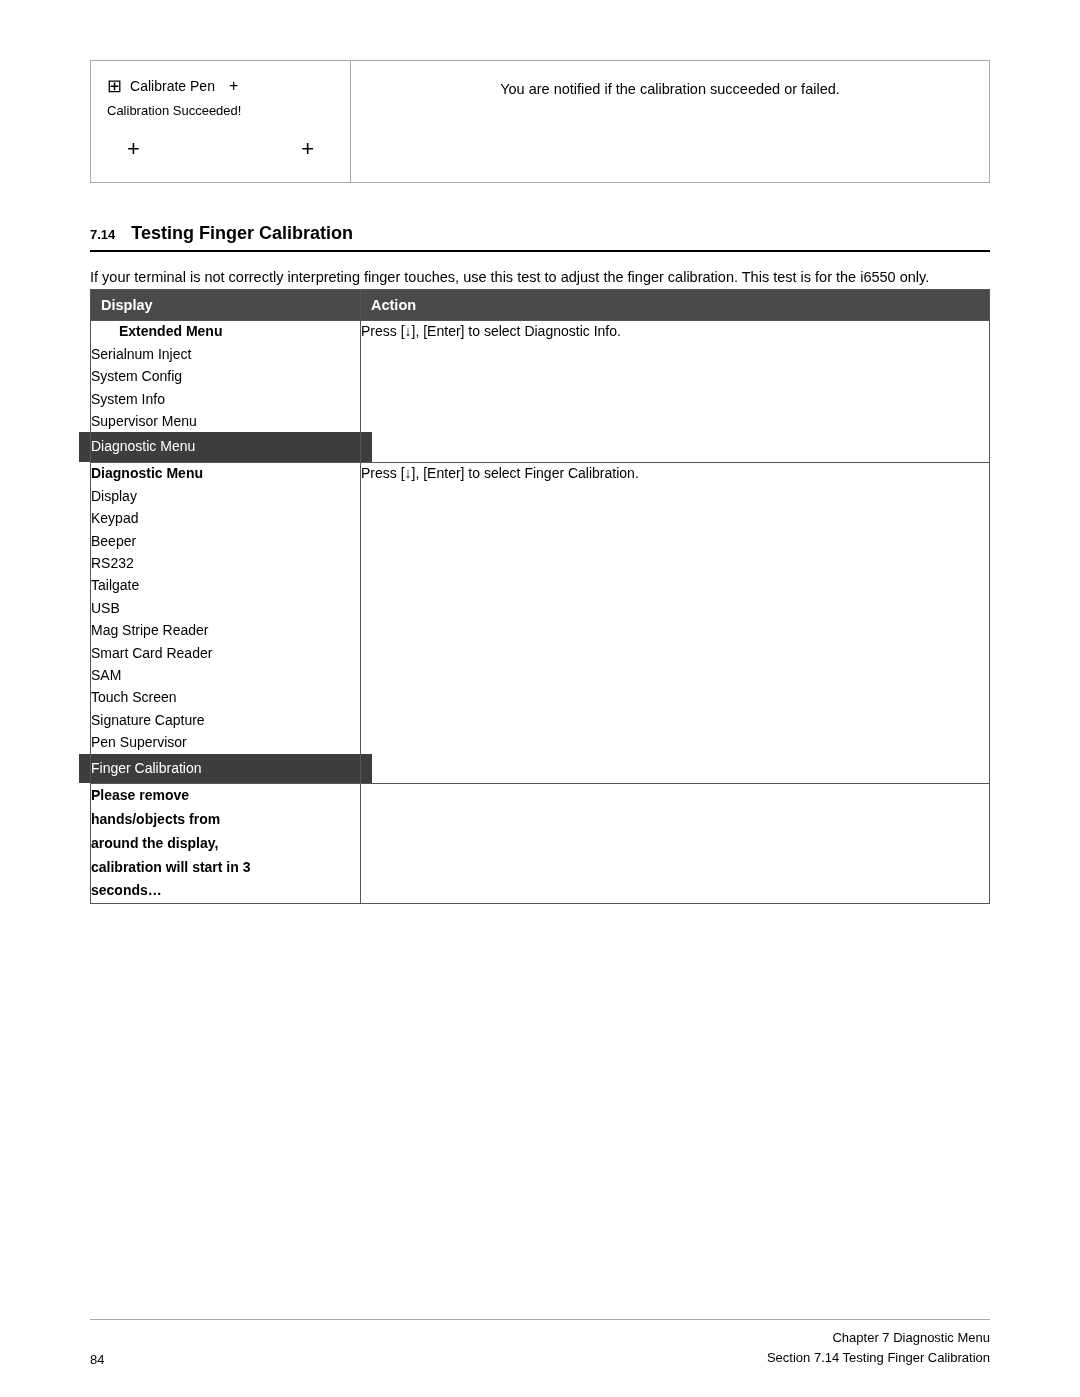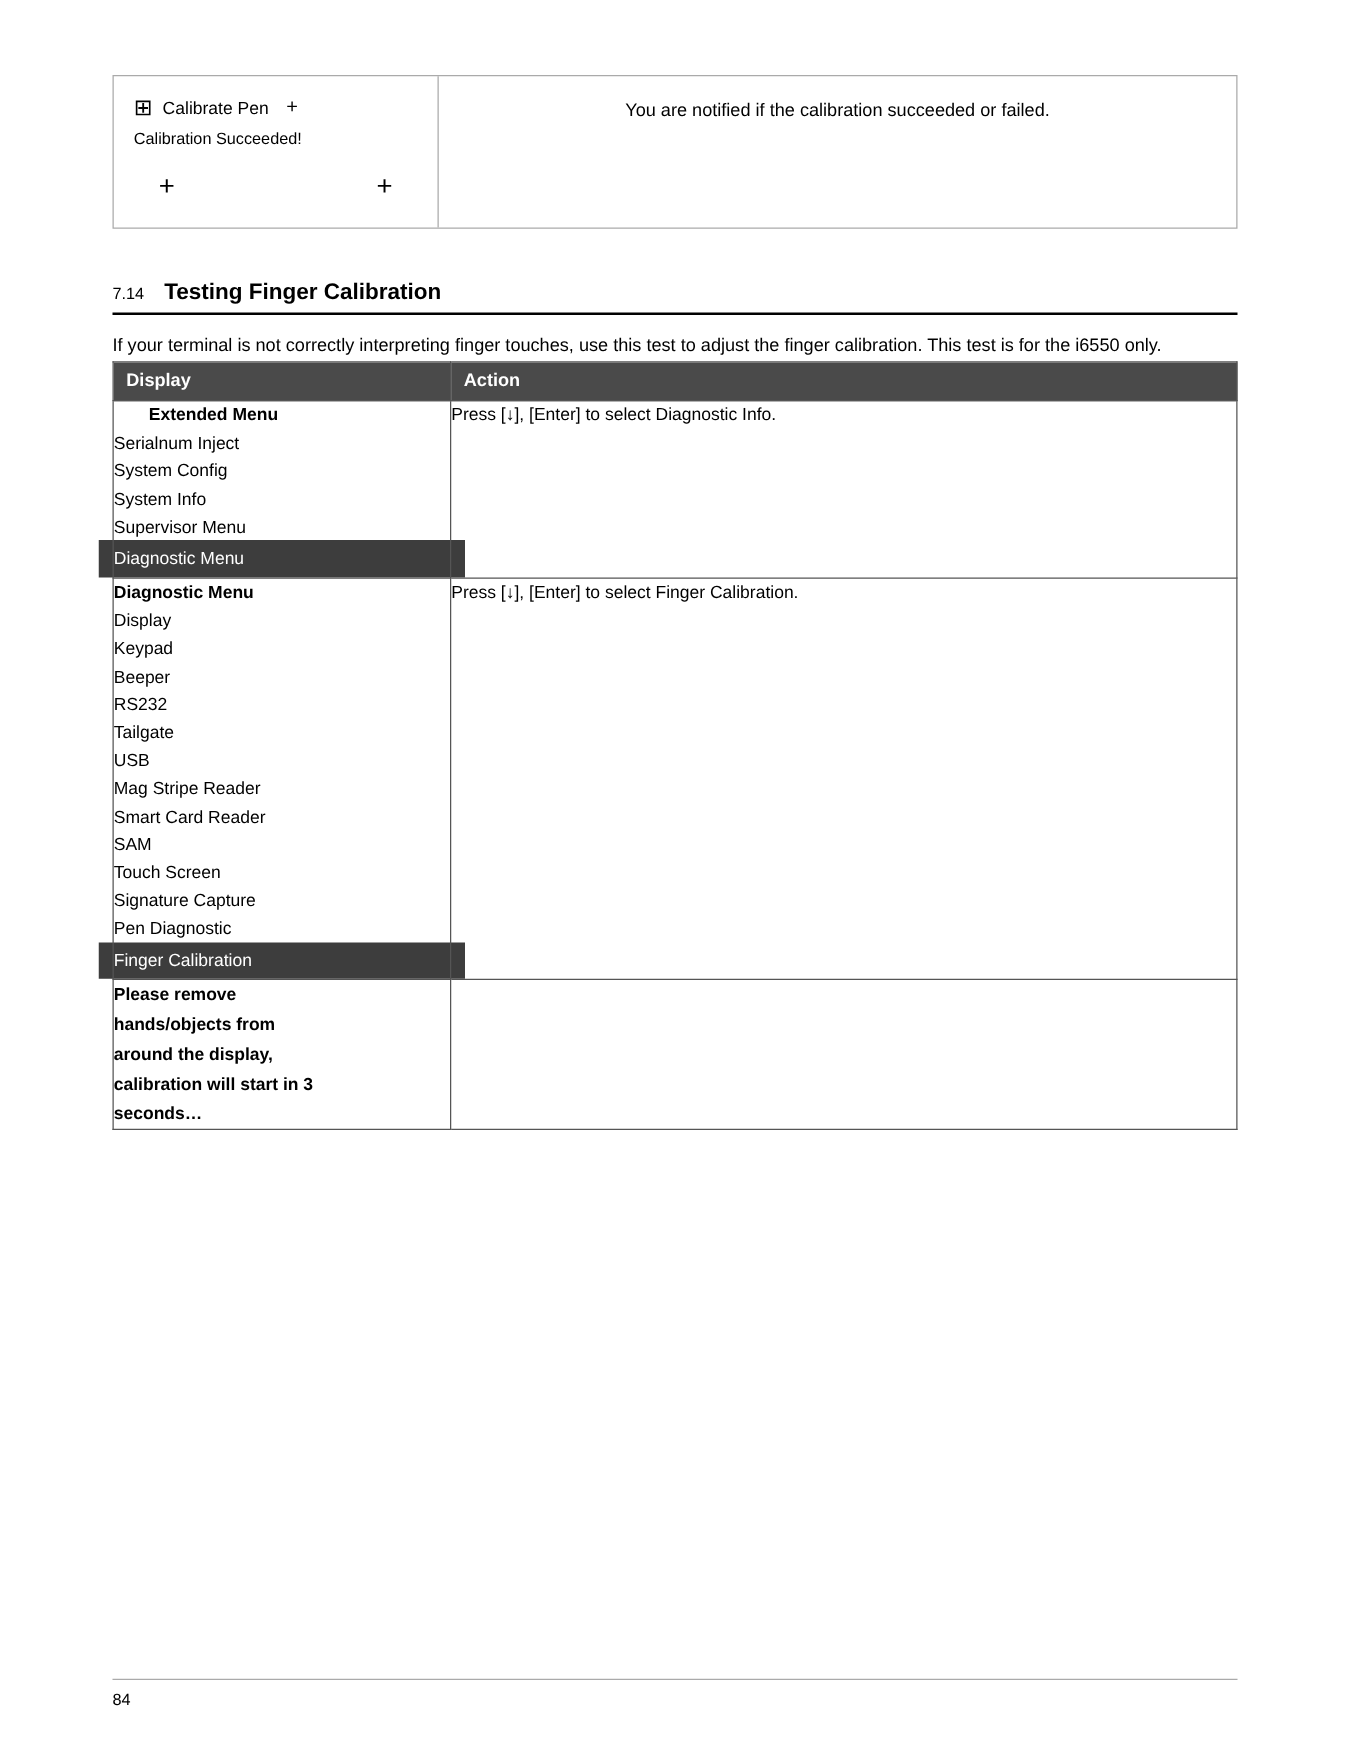--- a/index.html
+++ b/index.html
@@ -68,21 +68,21 @@
     .section-heading {
       display: flex;
       align-items: baseline;
       gap: 16px;
       margin-bottom: 14px;
       border-bottom: 2px solid #000;
       padding-bottom: 6px;
     }
     .section-number {
       font-size: 13px;
-      font-weight: normal;
+      font-weight: bold;
     }
     .section-title {
       font-size: 18px;
       font-weight: bold;
     }
     .section-description {
       font-size: 14.5px;
       line-height: 1.6;
     }
 
@@ -240,33 +240,37 @@
             <div>Keypad</div>
             <div>Beeper</div>
             <div>RS232</div>
             <div>Tailgate</div>
             <div>USB</div>
             <div>Mag Stripe Reader</div>
             <div>Smart Card Reader</div>
             <div>SAM</div>
             <div>Touch Screen</div>
             <div>Signature Capture</div>
-            <div>Pen Diagnostic</div>
+            <div>Pen Supervisor</div>
           </div>
           <span class="row-highlight">Finger Calibration</span>
         </td>
         <td class="col-action cell">Press [↓], [Enter] to select Finger Calibration.</td>
       </tr>
 
       <tr>
         <td class="col-display please-remove-text">
           <span>Please remove<br>hands/objects from<br>around the display,<br>calibration will start in 3<br>seconds…</span>
         </td>
         <td class="col-action cell"></td>
       </tr>
     </tbody>
   </table>
 
 </div>
 
 <div class="page-footer">
   <span class="footer-left">84</span>
+  <div class="footer-right">
+    <div>Chapter 7 Diagnostic Menu</div>
+    <div>Section 7.14 Testing Finger Calibration</div>
+  </div>
 </div>
 
 </body></html>

